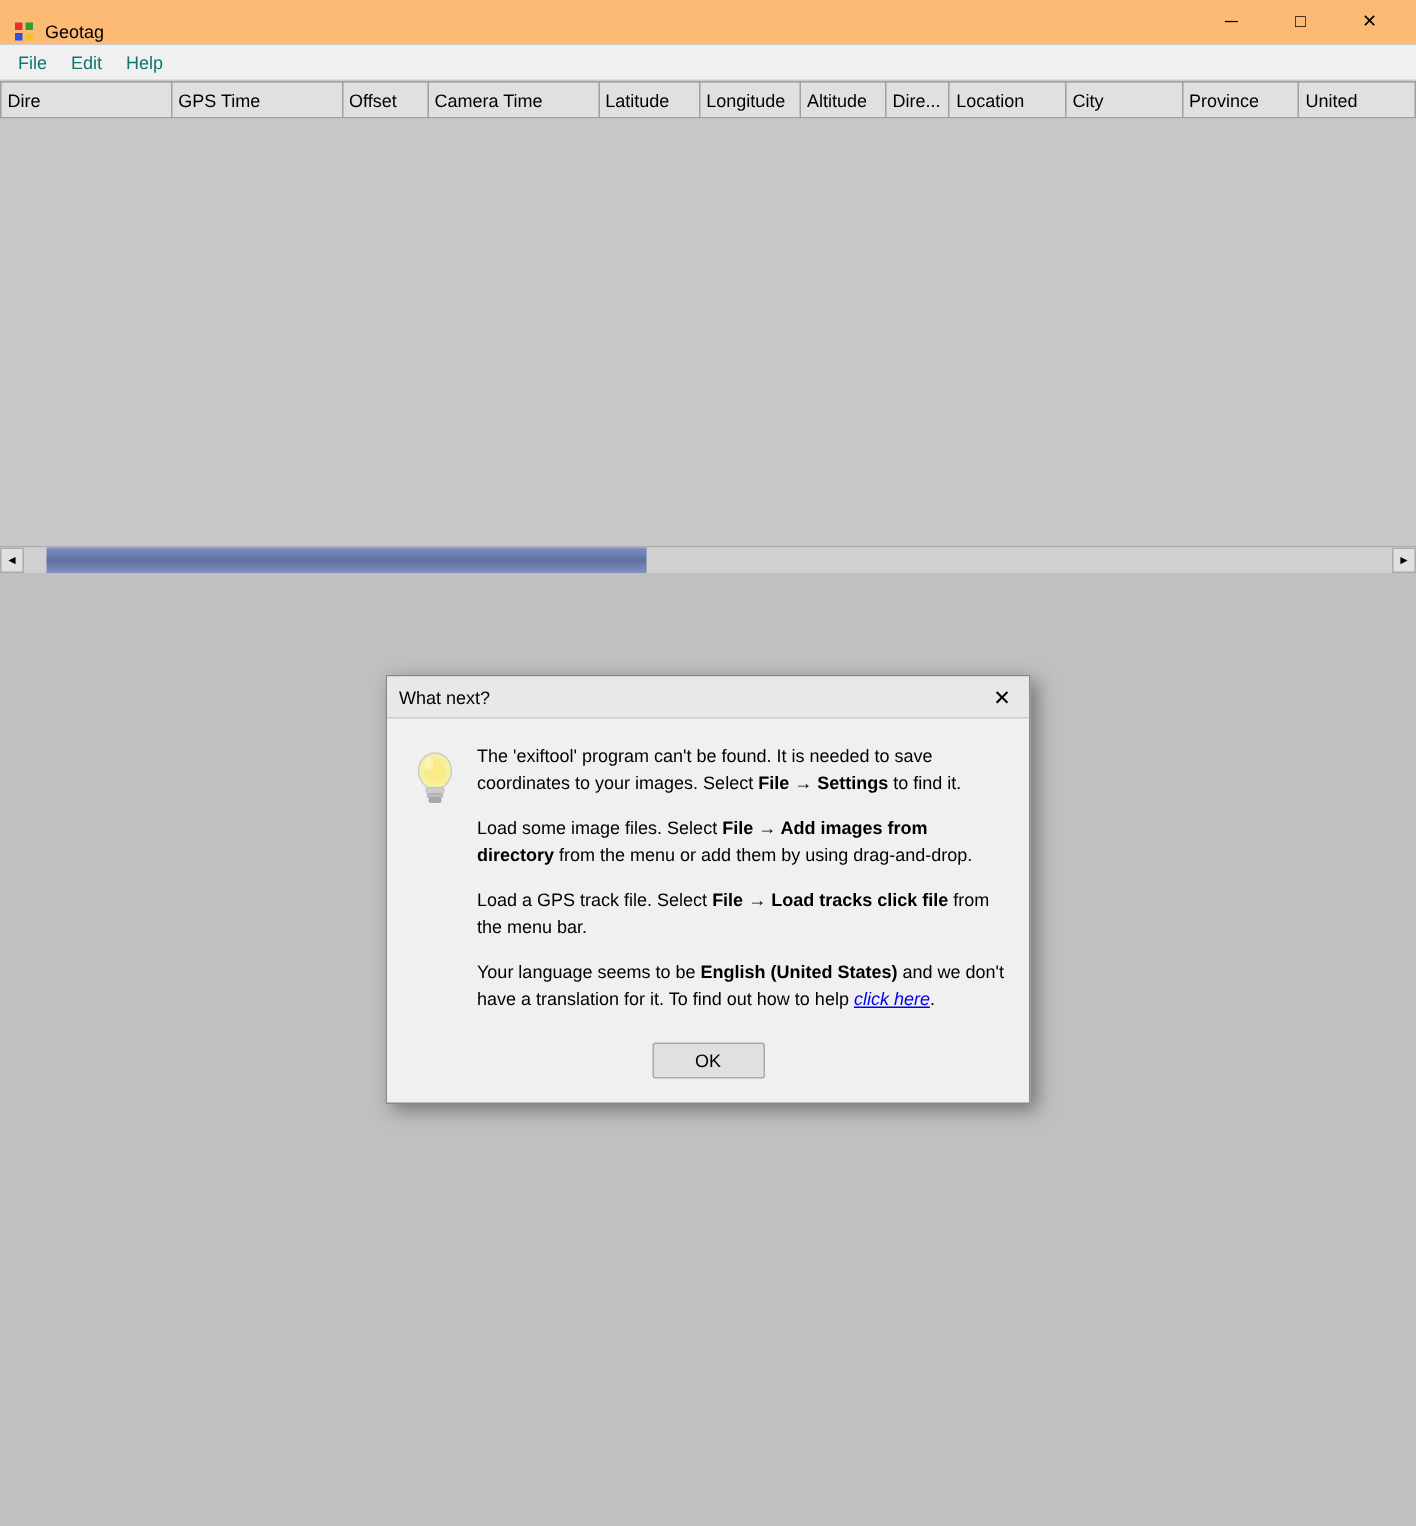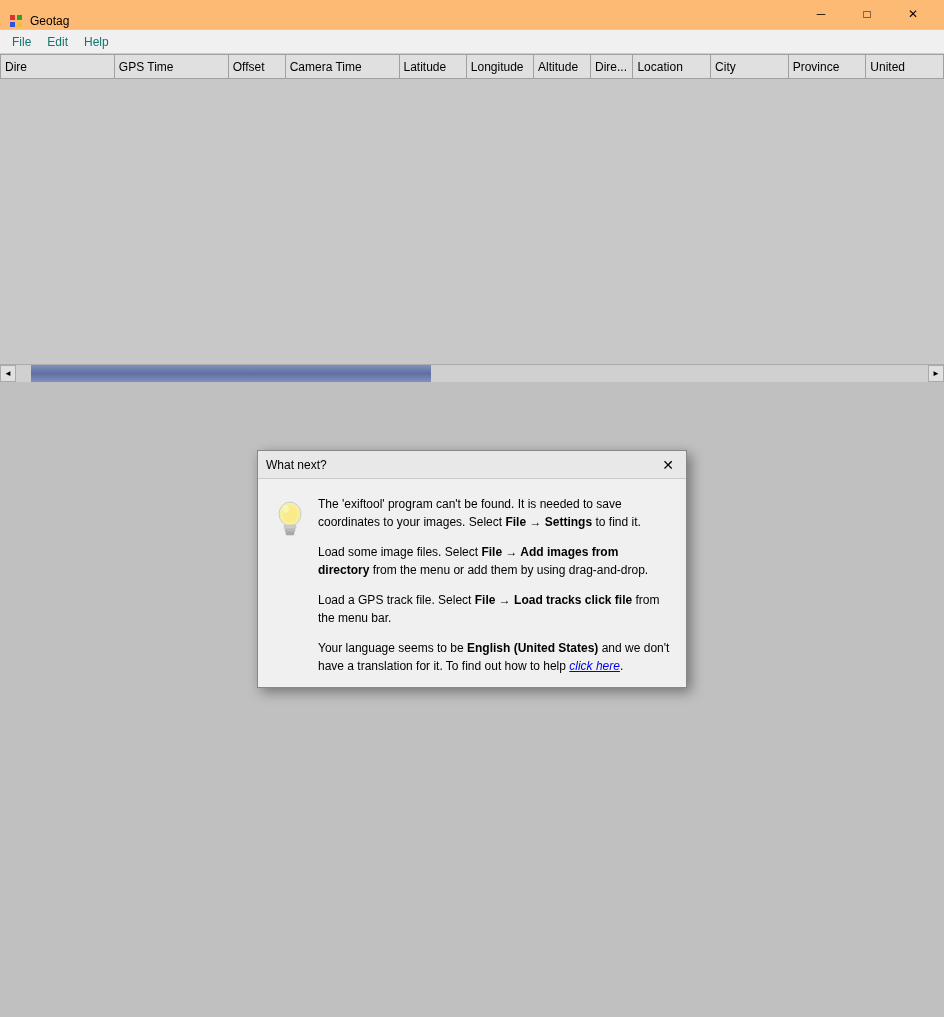--- a/index.html
+++ b/index.html
@@ -366,14 +366,17 @@
         </p>
         <p>
           Load a GPS track file. Select <span class="bold">File → Load tracks click file</span> from the menu bar.
         </p>
         <p>
           Your language seems to be <span class="bold">English (United States)</span> and we don't have a translation for it. To find out how to help <a>click here</a>.
         </p>
       </div>
     </div>
 
+    <div class="dialog-footer">
+      <button class="ok-button">OK</button>
+    </div>
   </div>
 </div>
 
 </body></html>

